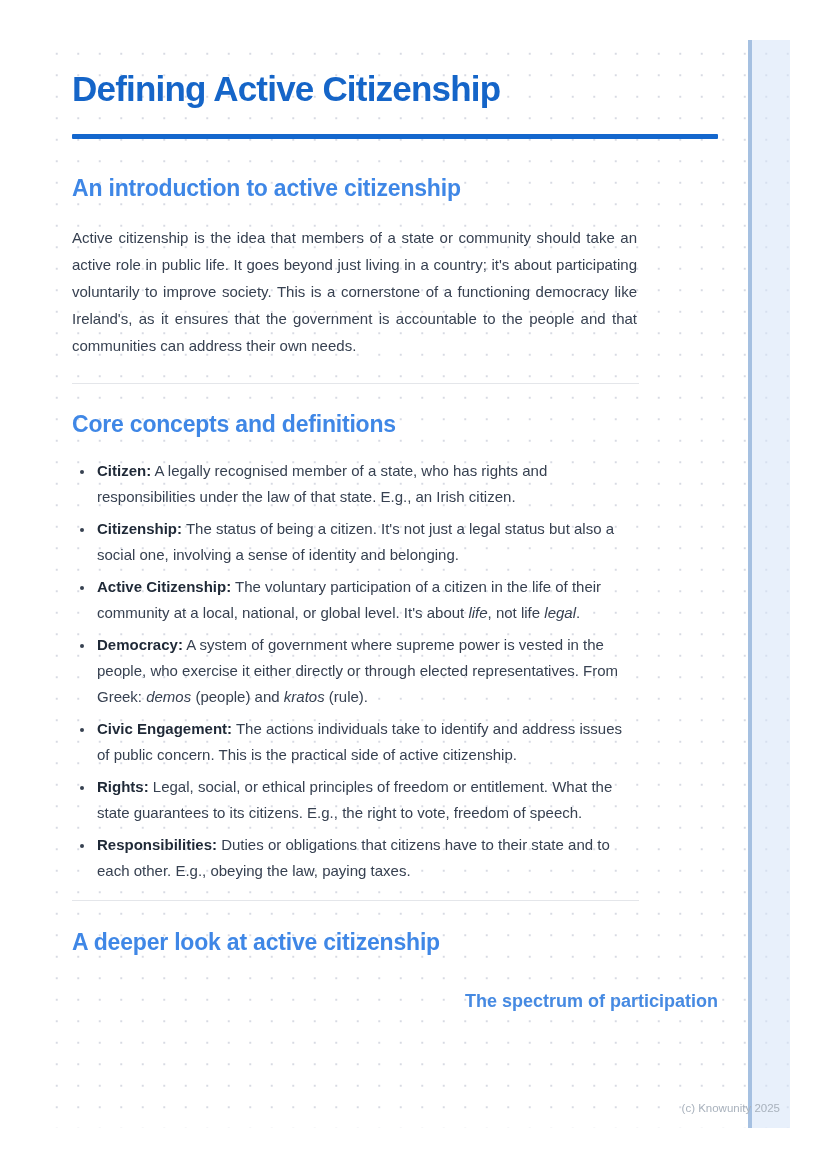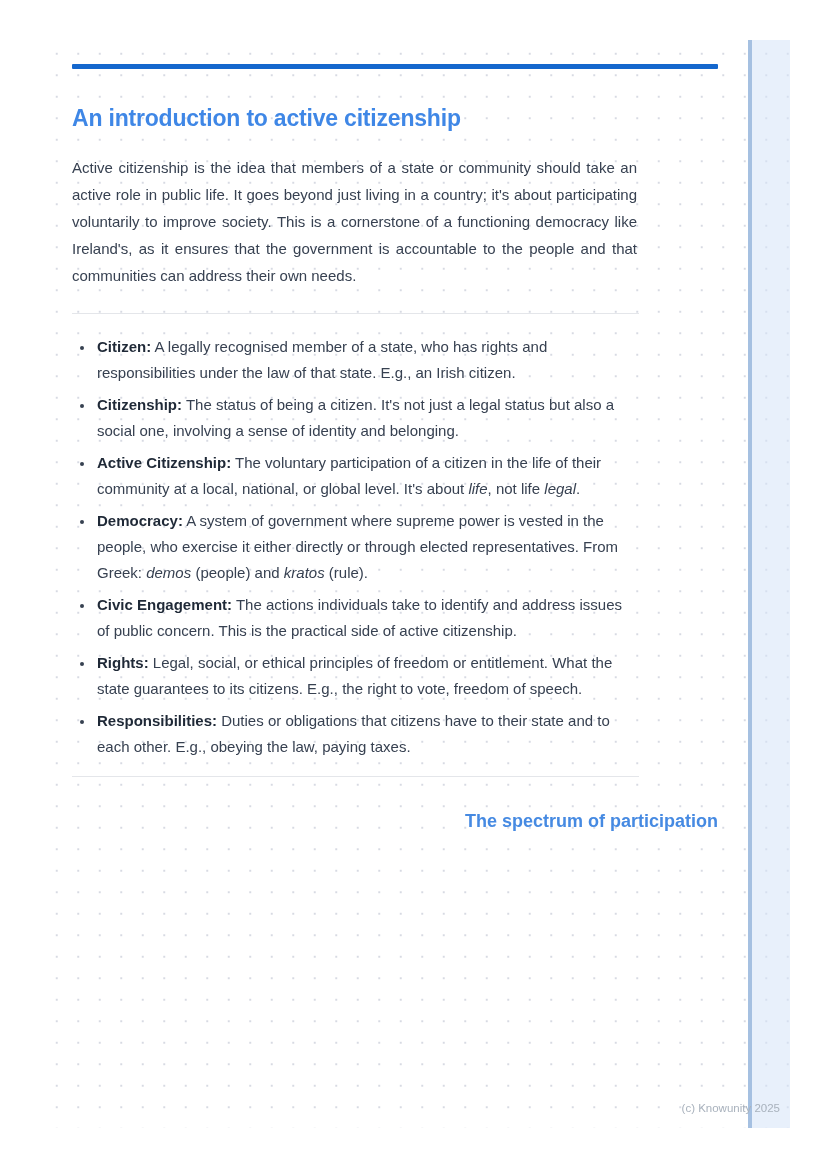--- a/index.html
+++ b/index.html
@@ -109,36 +109,39 @@
   }
 </style>
 </head>
 <body>
 
 <div class="sheet">
   <div class="margin-strip"></div>
   <div class="margin-line"></div>
 
   <div class="content">
+    <h1 class="page-title">Defining Active Citizenship</h1>
     <div class="title-rule"></div>
 
     <h2 class="h2-intro">An introduction to active citizenship</h2>
     <p class="intro-paragraph">Active citizenship is the idea that members of a state or community should take an active role in public life. It goes beyond just living in a country; it's about participating voluntarily to improve society. This is a cornerstone of a functioning democracy like Ireland's, as it ensures that the government is accountable to the people and that communities can address their own needs.</p>
 
     <hr class="divider divider-1">
 
+    <h2 class="h2-core">Core concepts and definitions</h2>
     <ul class="definitions-list">
       <li><span class="b">Citizen:</span><span> A legally recognised member of a state, who has rights and responsibilities under the law of that state. E.g., an Irish citizen.</span></li>
       <li><span class="b">Citizenship:</span><span> The status of being a citizen. It's not just a legal status but also a social one, involving a sense of identity and belonging.</span></li>
       <li><span class="b">Active Citizenship:</span><span> The voluntary participation of a citizen in the life of their community at a local, national, or global level. It's about </span><span class="i">life</span><span>, not life </span><span class="i">legal</span><span>.</span></li>
       <li><span class="b">Democracy:</span><span> A system of government where supreme power is vested in the people, who exercise it either directly or through elected representatives. From Greek: </span><span class="i">demos</span><span> (people) and </span><span class="i">kratos</span><span> (rule).</span></li>
       <li><span class="b">Civic Engagement:</span><span> The actions individuals take to identify and address issues of public concern. This is the practical side of active citizenship.</span></li>
       <li><span class="b">Rights:</span><span> Legal, social, or ethical principles of freedom or entitlement. What the state guarantees to its citizens. E.g., the right to vote, freedom of speech.</span></li>
       <li><span class="b">Responsibilities:</span><span> Duties or obligations that citizens have to their state and to each other. E.g., obeying the law, paying taxes.</span></li>
     </ul>
 
     <hr class="divider divider-2">
 
+    <h2 class="h2-deeper">A deeper look at active citizenship</h2>
     <h3 class="subheading">The spectrum of participation</h3>
   </div>
 
   <div class="footer-note">(c) Knowunity 2025</div>
 </div>
 
 </body></html>

